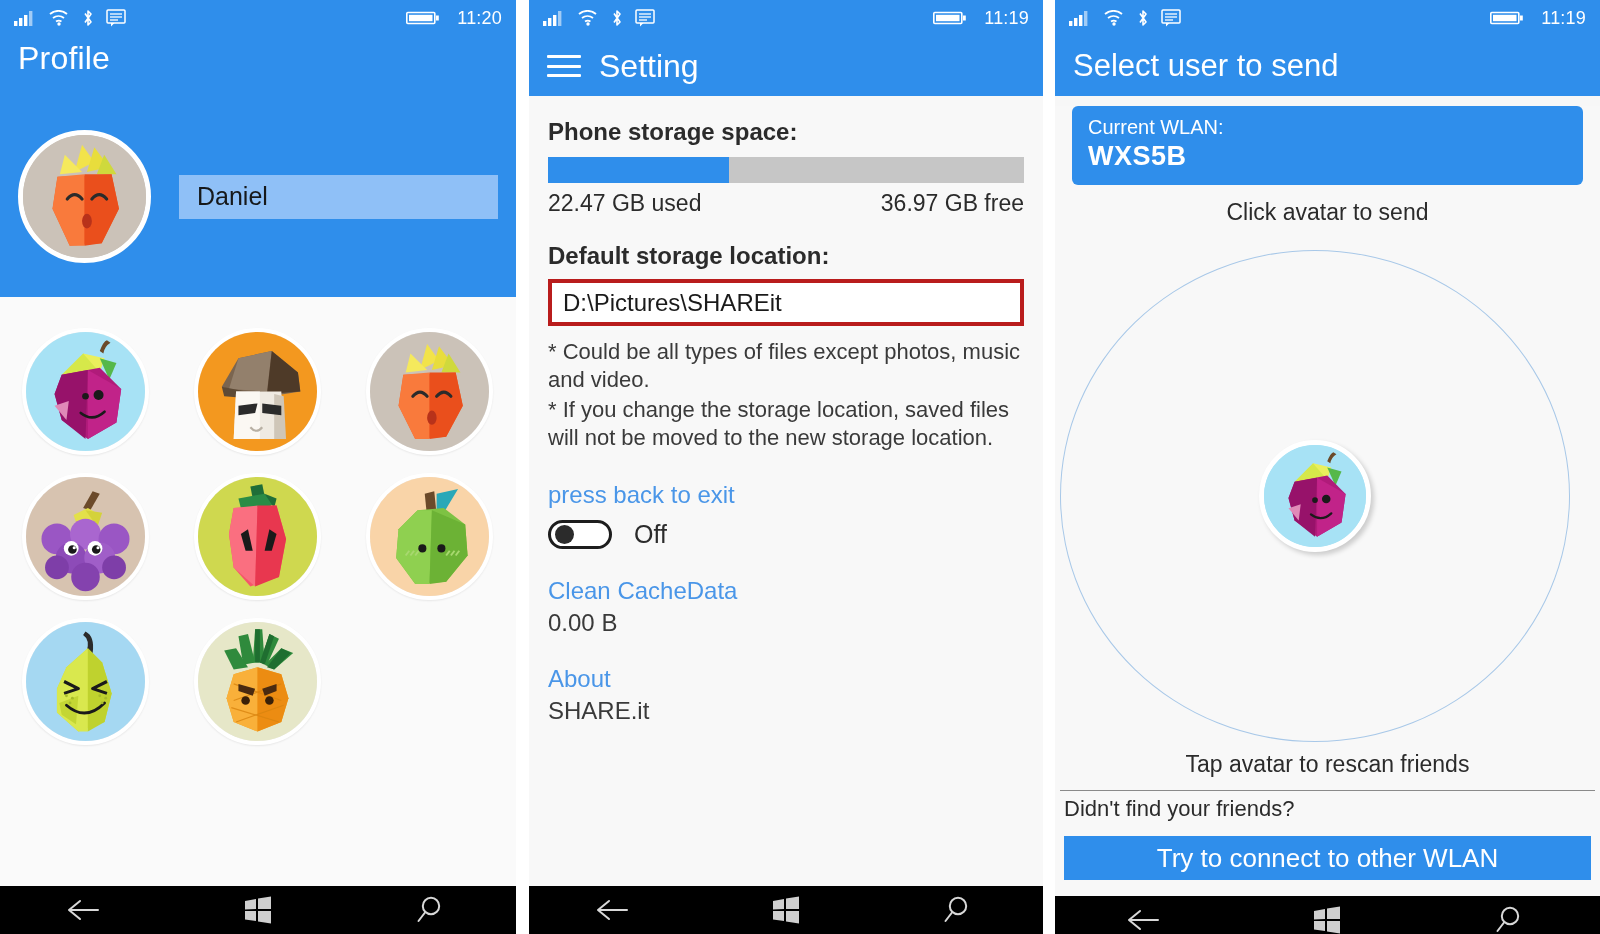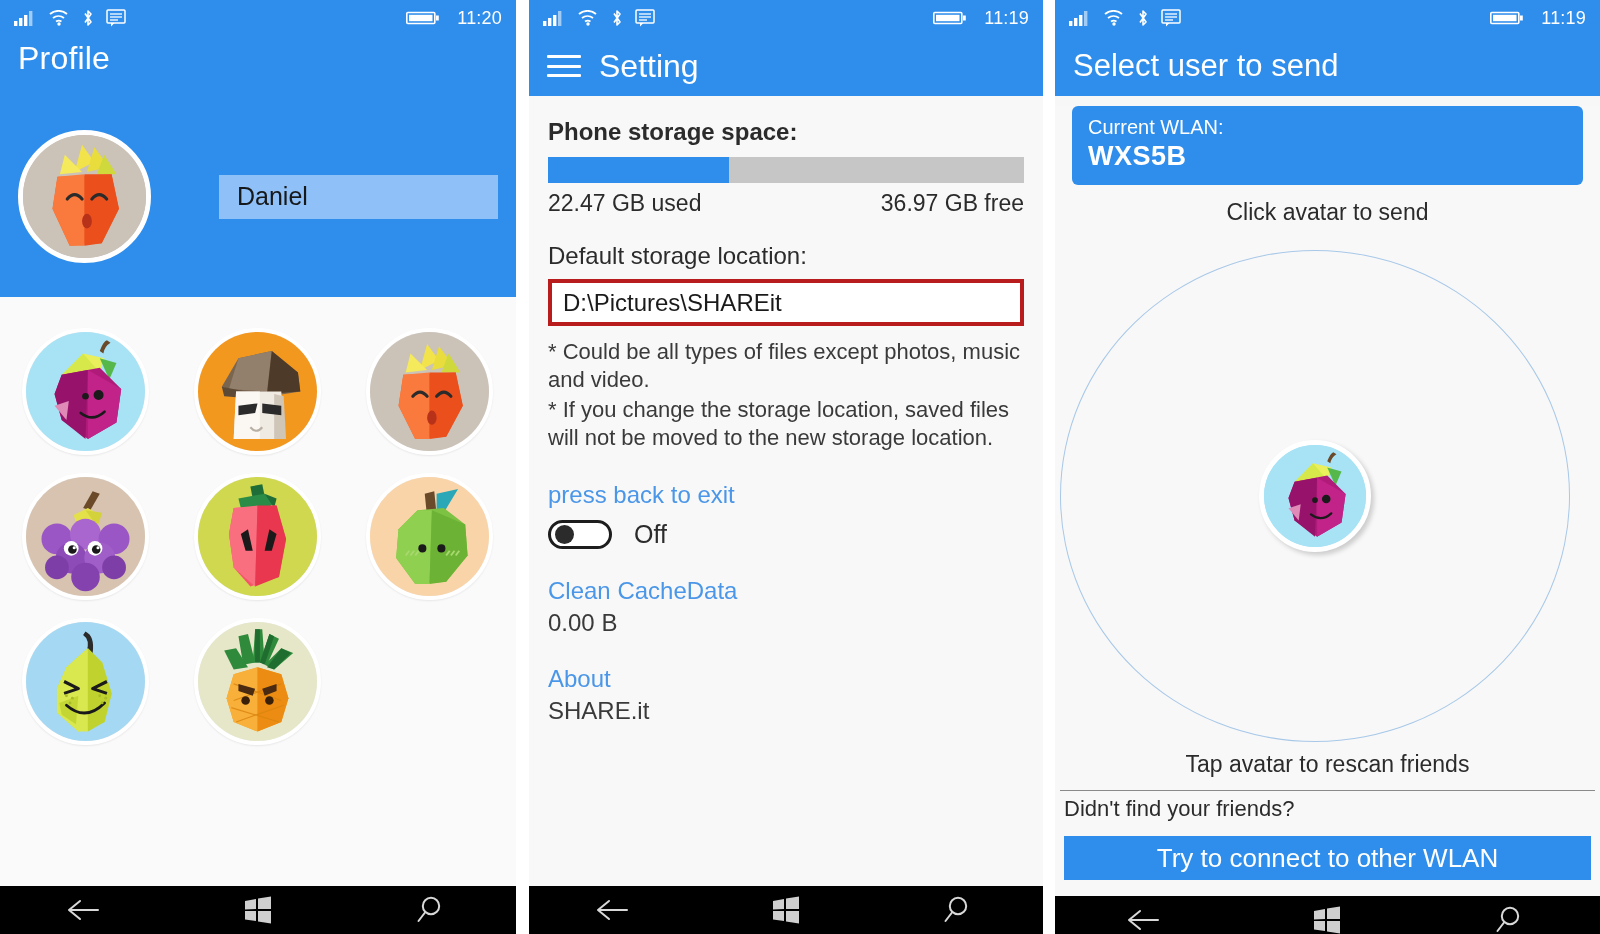--- a/index.html
+++ b/index.html
@@ -36,21 +36,21 @@
   .t-setting { height: 60px; display:flex; align-items:center; padding: 0 18px; gap: 18px; }
   .t-setting .ttl { font-size: 32px; font-weight: 300; }
   .hamburger { width: 34px; height: 22px; display:flex; flex-direction:column; justify-content:space-between; }
   .hamburger span { display:block; height: 3px; background:#fff; border-radius:1px; }
   .t-select { height: 60px; display:flex; align-items:center; padding: 0 18px; }
   .t-select .ttl { font-size: 31px; font-weight: 300; }
 
   
   .profile-hero {
     background:#2f8eeb; height: 201px; position:relative;
-    display:flex; align-items:center; padding: 0 18px; gap: 40px;
+    display:flex; align-items:center; padding: 0 18px;
   }
   .hero-avatar {
     width: 133px; height: 133px; border-radius:50%;
     border: 5px solid #fff; overflow:hidden; flex:none;
     background:#cbc2b8;
   }
   .name-field {
     margin-left: 28px; flex:1; height: 44px; background:#8fc0f7;
     display:flex; align-items:center; padding-left: 18px;
     color:#16181a; font-size: 25px; font-weight: 300;
@@ -66,21 +66,21 @@
     box-shadow: 0 1px 2px rgba(0,0,0,.08);
   }
   .av svg, .hero-avatar svg { display:block; width:100%; height:100%; }
 
   
   .settings { background:#f8f8f8; padding: 22px 19px 0 19px; height: calc(934px - 36px - 60px - 48px); }
   .s-label { font-size: 24px; color:#2b2b2b; font-weight: 700; }
   .bar-track { height: 26px; background:#c6c6c6; margin-top: 11px; display:flex; }
   .bar-fill { background:#2f8eeb; height:100%; width: 38%; }
   .bar-legend { display:flex; justify-content:space-between; margin-top: 7px; font-size: 23px; color:#2b2b2b; font-weight:300; }
-  .s-label2 { font-size: 24px; color:#2b2b2b; font-weight:400; margin-top: 25px; }
+  .s-label2 { font-size: 24px; color:#2b2b2b; font-weight:700; margin-top: 25px; }
   .path-box {
     margin-top: 9px; height: 47px; border: 4px solid #b91c1c; background:#fff;
     display:flex; align-items:center; padding-left: 11px;
     font-size: 24px; color:#1a1a1a; font-weight:300;
   }
   .note { margin-top: 12px; font-size: 22px; line-height: 1.28; color:#3a3a3a; font-weight:300; }
   .link { color:#4a96e8; font-size: 24px; font-weight:300; }
   .blk { margin-top: 28px; }
   .toggle-row { display:flex; align-items:center; gap: 22px; margin-top: 11px; }
   .toggle {

